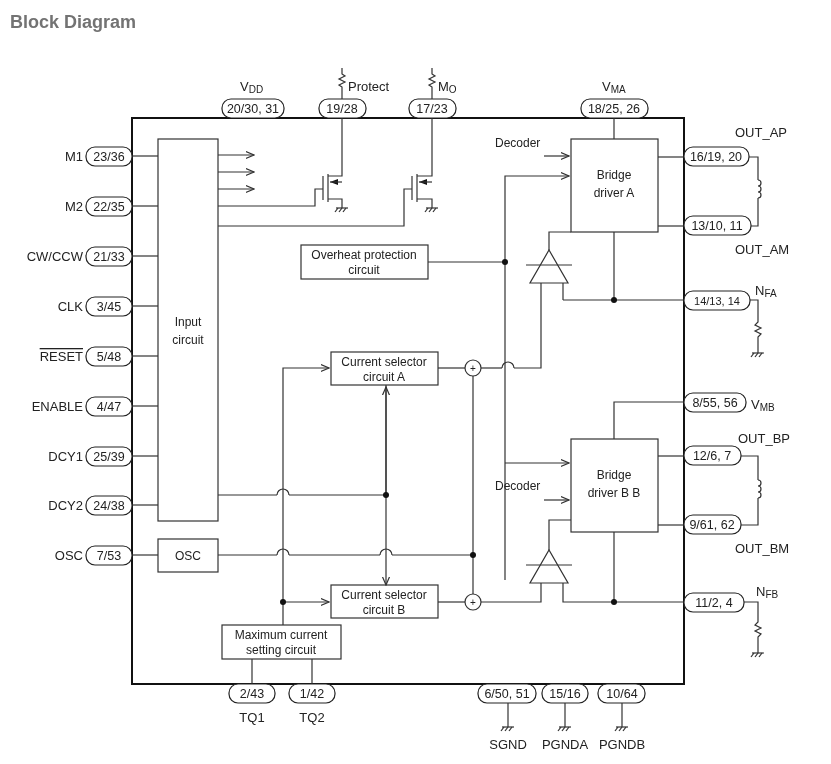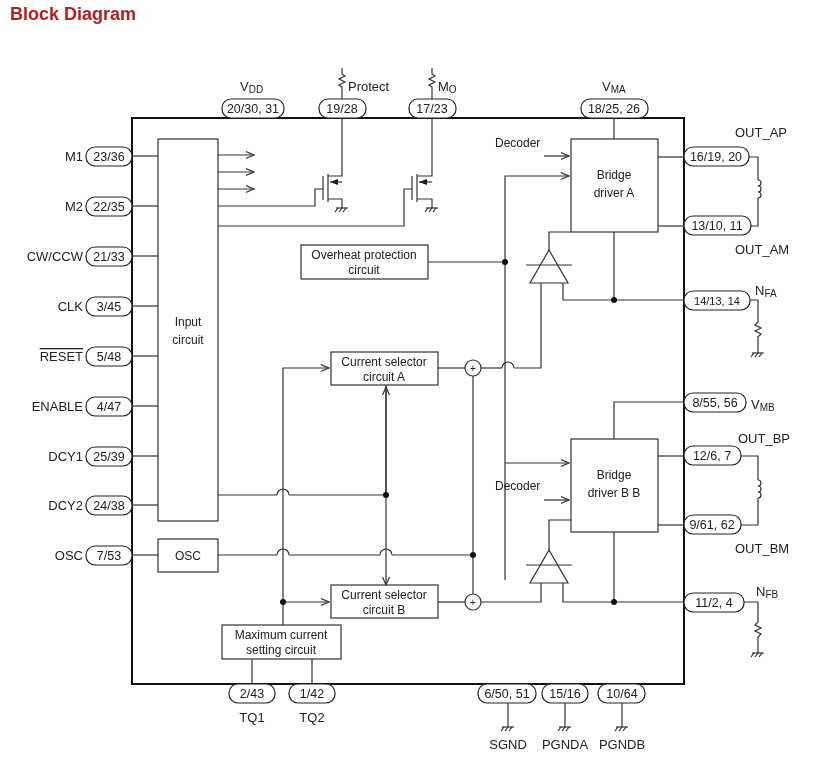--- a/index.html
+++ b/index.html
@@ -1,17 +1,17 @@
 <!DOCTYPE html>
 <html><head>
 <meta charset="utf-8">
 <style>
   html,body{margin:0;padding:0;background:#ffffff;}
   body{width:831px;height:764px;position:relative;overflow:hidden;font-family:"Liberation Sans",sans-serif;}
-  #title{position:absolute;left:10px;top:4px;font-size:18px;font-weight:bold;color:#b91c1c;font-family:"Liberation Sans",sans-serif;}
+  #title{position:absolute;left:10px;top:12px;font-size:18px;font-weight:bold;color:#737373;font-family:"Liberation Sans",sans-serif;}
   svg{position:absolute;left:0;top:0;}
   svg text{font-family:"Liberation Sans",sans-serif;fill:#222;}
   .ln{stroke:#333;stroke-width:1.2;fill:none;}
   .frame{stroke:#111;stroke-width:2;fill:none;}
   .blk{stroke:#333;stroke-width:1.2;fill:#fff;}
   .pin{stroke:#222;stroke-width:1.2;fill:#fff;}
   .dot{fill:#111;}
   .lbl{font-size:13px;}
   .pinT{font-size:12.5px;}
   .blkT{font-size:12px;}

